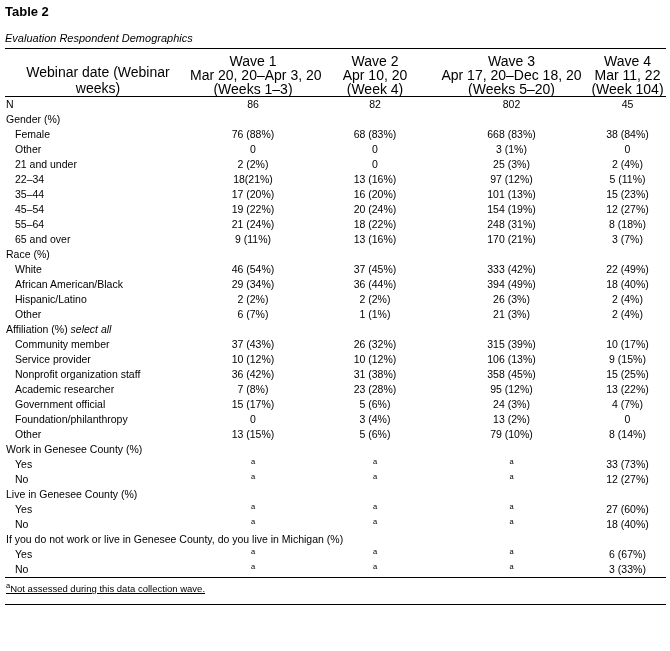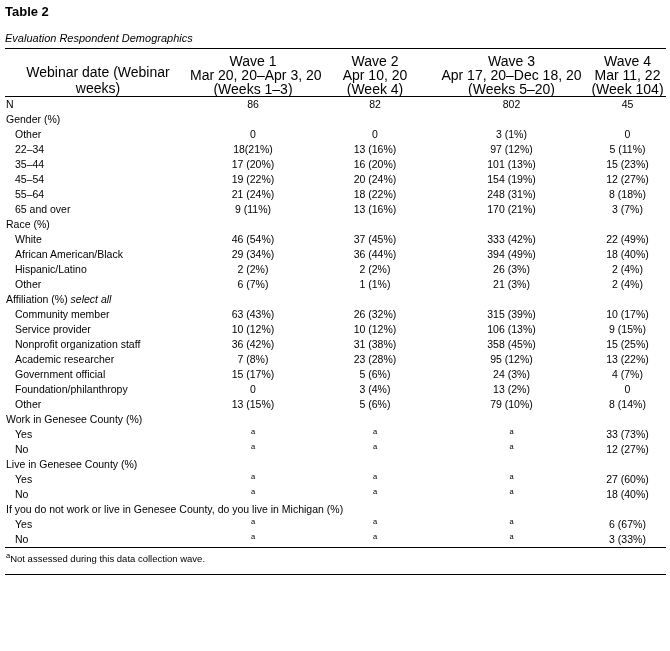--- a/index.html
+++ b/index.html
@@ -40,21 +40,21 @@
     line-height: 15px;
     height: 15px;
     padding: 0;
     white-space: nowrap;
   }
   td.row-label { text-align: left; padding-left: 1px; overflow: visible; }
   td.row-label.indent { padding-left: 10px; }
   td.cell { text-align: center; }
   tbody tr:last-child td { border-bottom: 1px solid #000; }
   .sup { vertical-align: super; font-size: 7.5px; line-height: 0; }
-  .footnote { font-size: 9.5px; line-height: 13px; padding: 4px 0 9px 1px; }
+  .footnote { font-size: 9.5px; line-height: 13px; padding: 4px 0 9px 1px; text-decoration: underline; }
   .bottom-rule { border-top: 1px solid #000; width: 661px; }
 </style>
 </head>
 <body>
 
 <div class="page">
 
   <div class="tbl-label">Table 2</div>
   <div class="tbl-caption">Evaluation Respondent Demographics</div>
 
@@ -98,25 +98,39 @@
           <td class="row-label">N</td>
           <td class="cell">86</td>
           <td class="cell">82</td>
           <td class="cell">802</td>
           <td class="cell">45</td>
         </tr>
         <tr>
           <td class="row-label" colspan="5">Gender (%)</td>
         </tr>
         <tr>
+          <td class="row-label indent">Female</td>
+          <td class="cell">76 (88%)</td>
+          <td class="cell">68 (83%)</td>
+          <td class="cell">668 (83%)</td>
+          <td class="cell">38 (84%)</td>
+        </tr>
+        <tr>
           <td class="row-label indent">Other</td>
           <td class="cell">0</td>
           <td class="cell">0</td>
           <td class="cell">3 (1%)</td>
           <td class="cell">0</td>
+        </tr>
+        <tr>
+          <td class="row-label indent">21 and under</td>
+          <td class="cell">2 (2%)</td>
+          <td class="cell">0</td>
+          <td class="cell">25 (3%)</td>
+          <td class="cell">2 (4%)</td>
         </tr>
         <tr>
           <td class="row-label indent">22–34</td>
           <td class="cell">18(21%)</td>
           <td class="cell">13 (16%)</td>
           <td class="cell">97 (12%)</td>
           <td class="cell">5 (11%)</td>
         </tr>
         <tr>
           <td class="row-label indent">35–44</td>
@@ -175,21 +189,21 @@
           <td class="cell">6 (7%)</td>
           <td class="cell">1 (1%)</td>
           <td class="cell">21 (3%)</td>
           <td class="cell">2 (4%)</td>
         </tr>
         <tr>
           <td class="row-label" colspan="5">Affiliation (%)<i> select all</i></td>
         </tr>
         <tr>
           <td class="row-label indent">Community member</td>
-          <td class="cell">63 (43%)</td>
+          <td class="cell">37 (43%)</td>
           <td class="cell">26 (32%)</td>
           <td class="cell">315 (39%)</td>
           <td class="cell">10 (17%)</td>
         </tr>
         <tr>
           <td class="row-label indent">Service provider</td>
           <td class="cell">10 (12%)</td>
           <td class="cell">10 (12%)</td>
           <td class="cell">106 (13%)</td>
           <td class="cell">9 (15%)</td>

